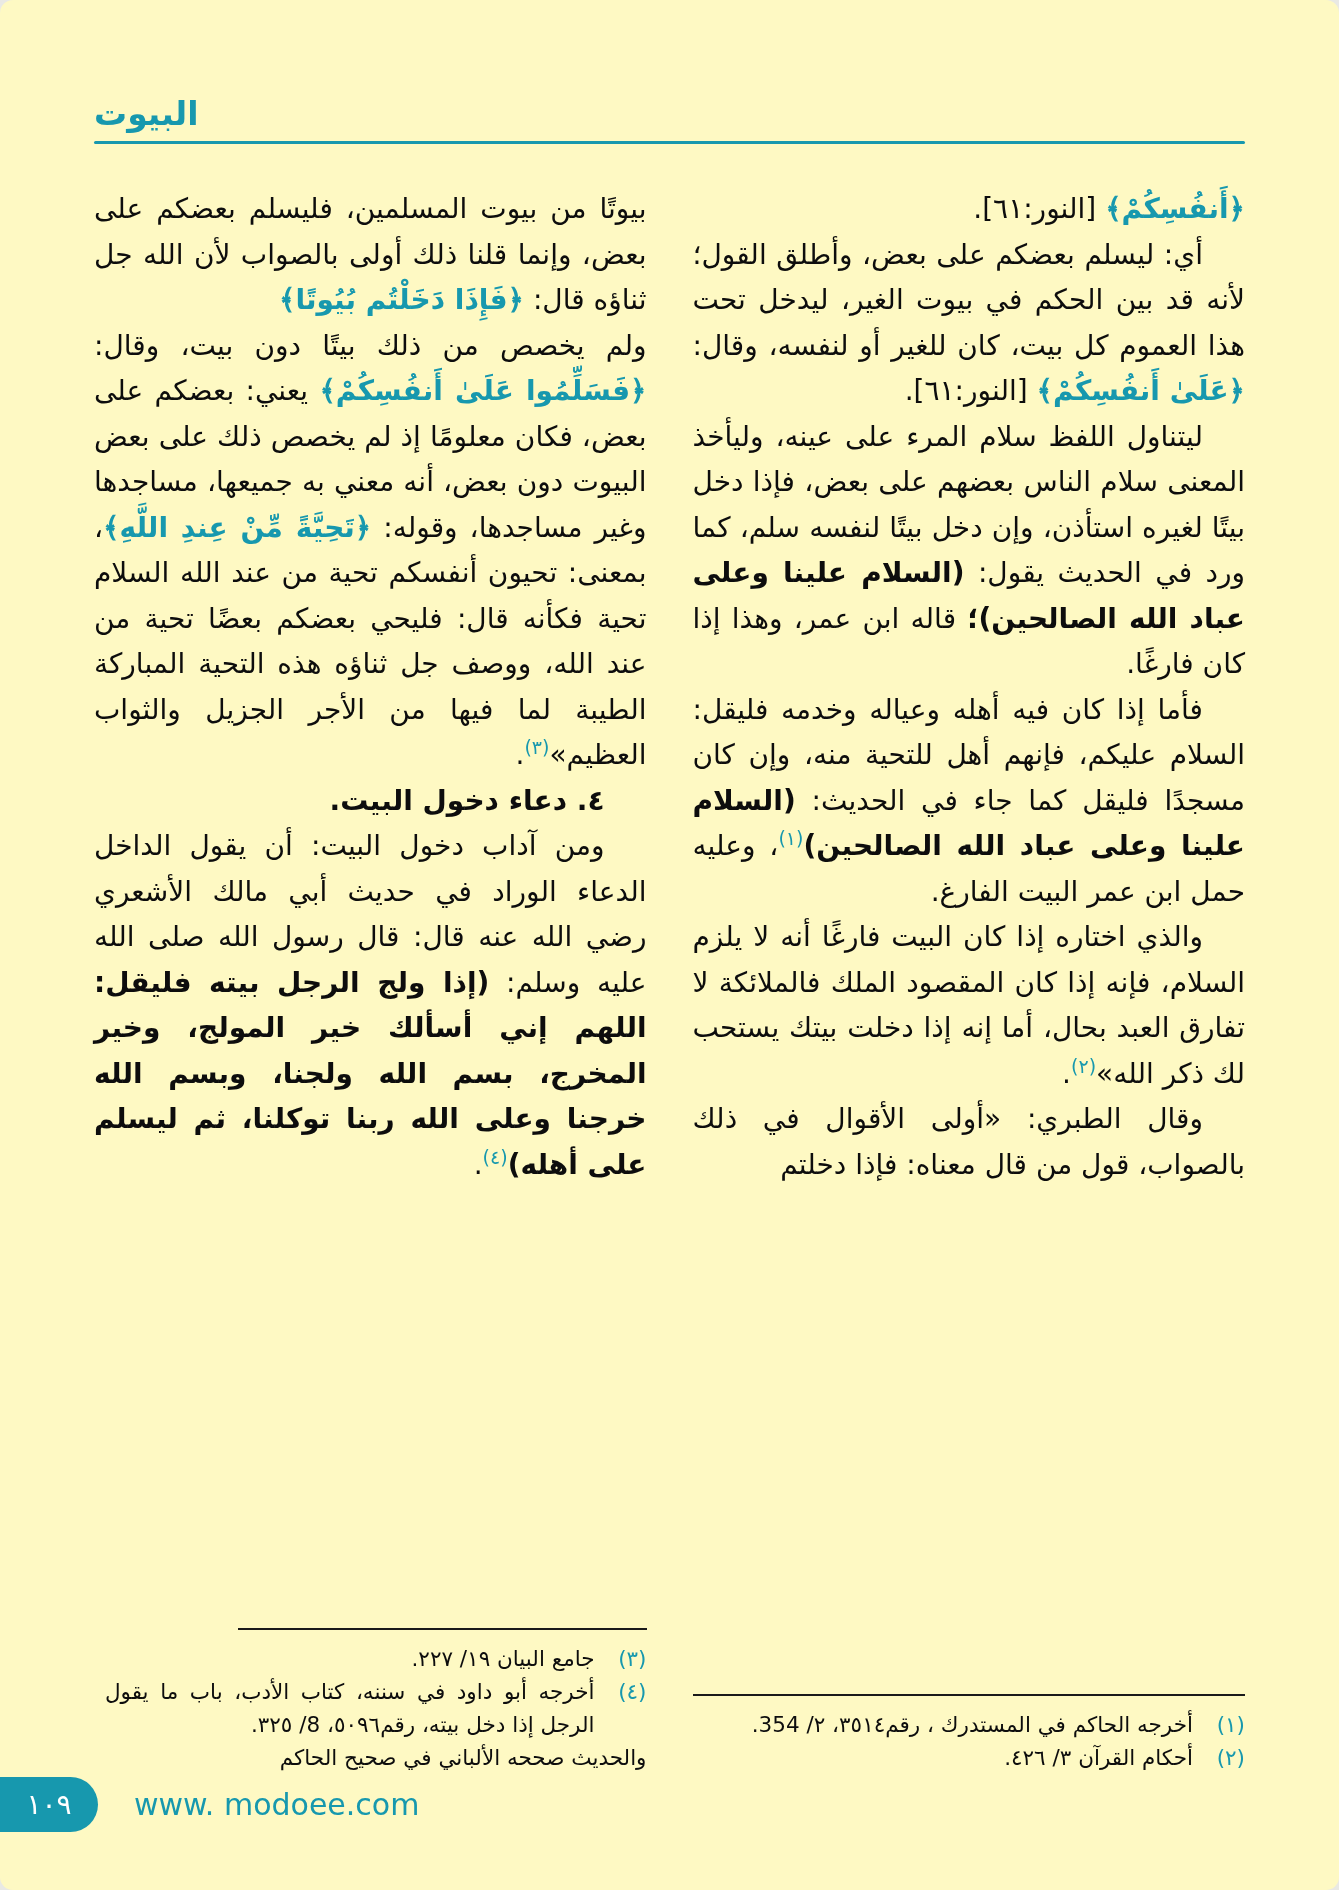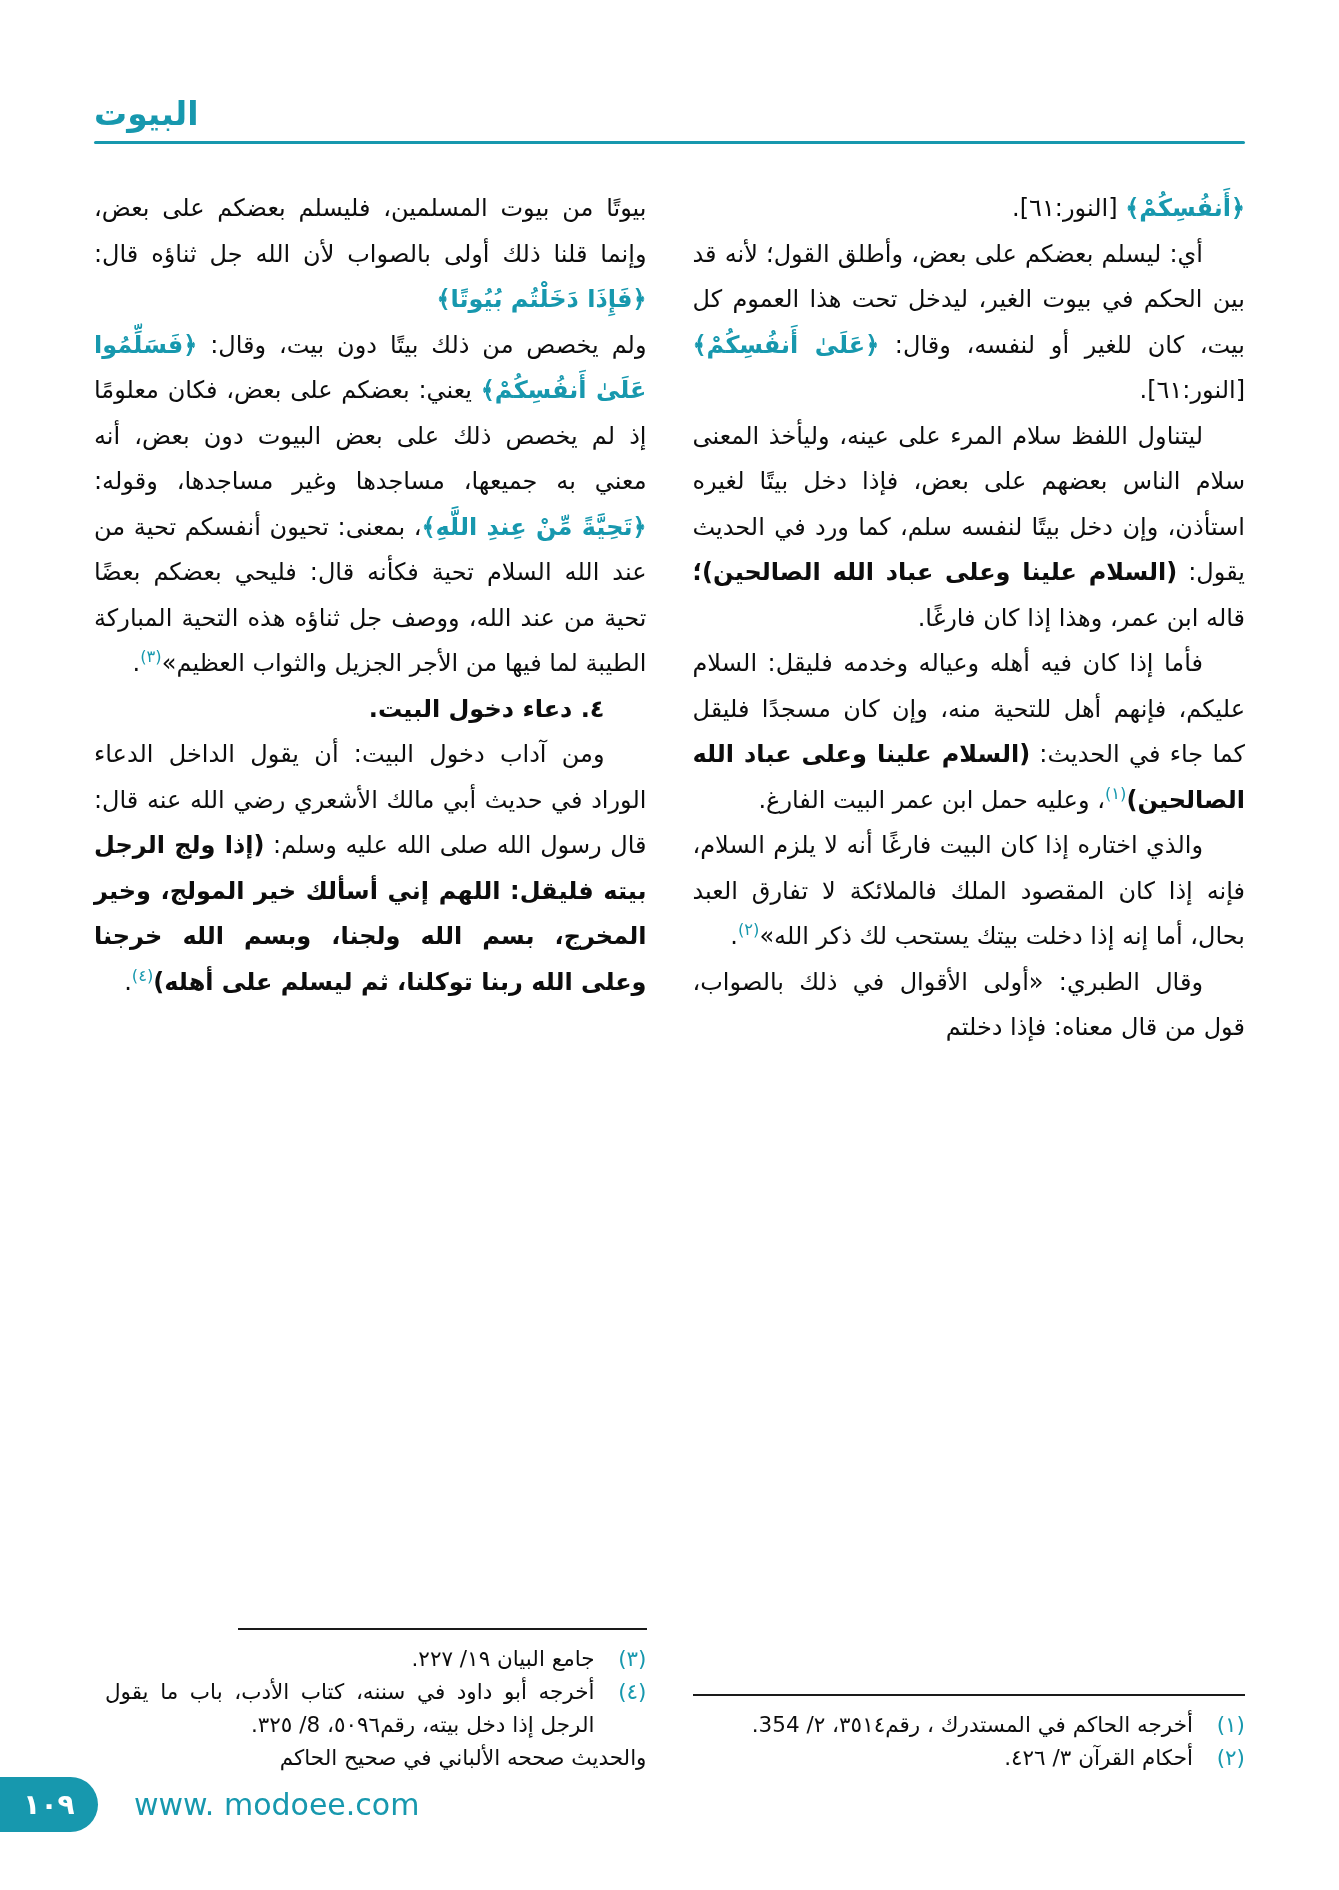--- a/index.html
+++ b/index.html
@@ -1,45 +1,46 @@
 <!DOCTYPE html>
 <html dir="rtl" lang="ar"><head>
 <meta charset="utf-8">
 <style>
   * { margin:0; padding:0; box-sizing:border-box; }
   html,body { background:#e9e9e4; }
   body { font-family:"DejaVu Sans", sans-serif; }
   .page {
     position:relative;
     width:1339px; height:1890px;
-    background:#ffffff;
+    background:#fef9c3;
     overflow:hidden;
     margin:0 auto;
     color:#0d0d0d;
+    border-radius:13px;
   }
   
   .header { position:absolute; top:96px; left:94px; right:94px; direction:ltr; }
   .header-title {
     color:#1798ae;
     font-size:33px;
     font-weight:bold;
     text-align:left;
     line-height:1.1;
     letter-spacing:1px;
   }
   .header-rule { height:3px; background:#1798ae; margin-top:9px; border-radius:2px; }
 
   
   .columns {
     position:absolute; top:186px; left:94px; right:94px; height:1588px;
     display:flex; gap:46px;
   }
   .col { flex:1 1 0; display:flex; flex-direction:column; min-width:0; }
   .col-body {
-    font-size:24px;
+    font-size:28px;
     line-height:45.5px;
     text-align:justify;
     text-justify:inter-word;
   }
   .para { margin:0; }
   .para.indent { text-indent:42px; }
   .para.heading { font-weight:bold; }
   .seg-bold { font-weight:bold; }
   .seg-quran { color:#1798ae; font-weight:bold; }
   .seg-fn {
@@ -64,21 +65,21 @@
     direction:ltr;
     display:flex; align-items:center; gap:36px;
   }
   .page-number-pill {
     width:98px; height:55px;
     background:#1798ae;
     border-radius:0 28px 28px 0;
     display:flex; align-items:center; justify-content:center;
     color:#ffffff;
     font-size:28px;
-    font-weight:bold;
+    font-weight:normal;
   }
   .website {
     color:#1798ae;
     font-size:30px;
     direction:ltr;
   }
 </style>
 </head>
 <body>
 

